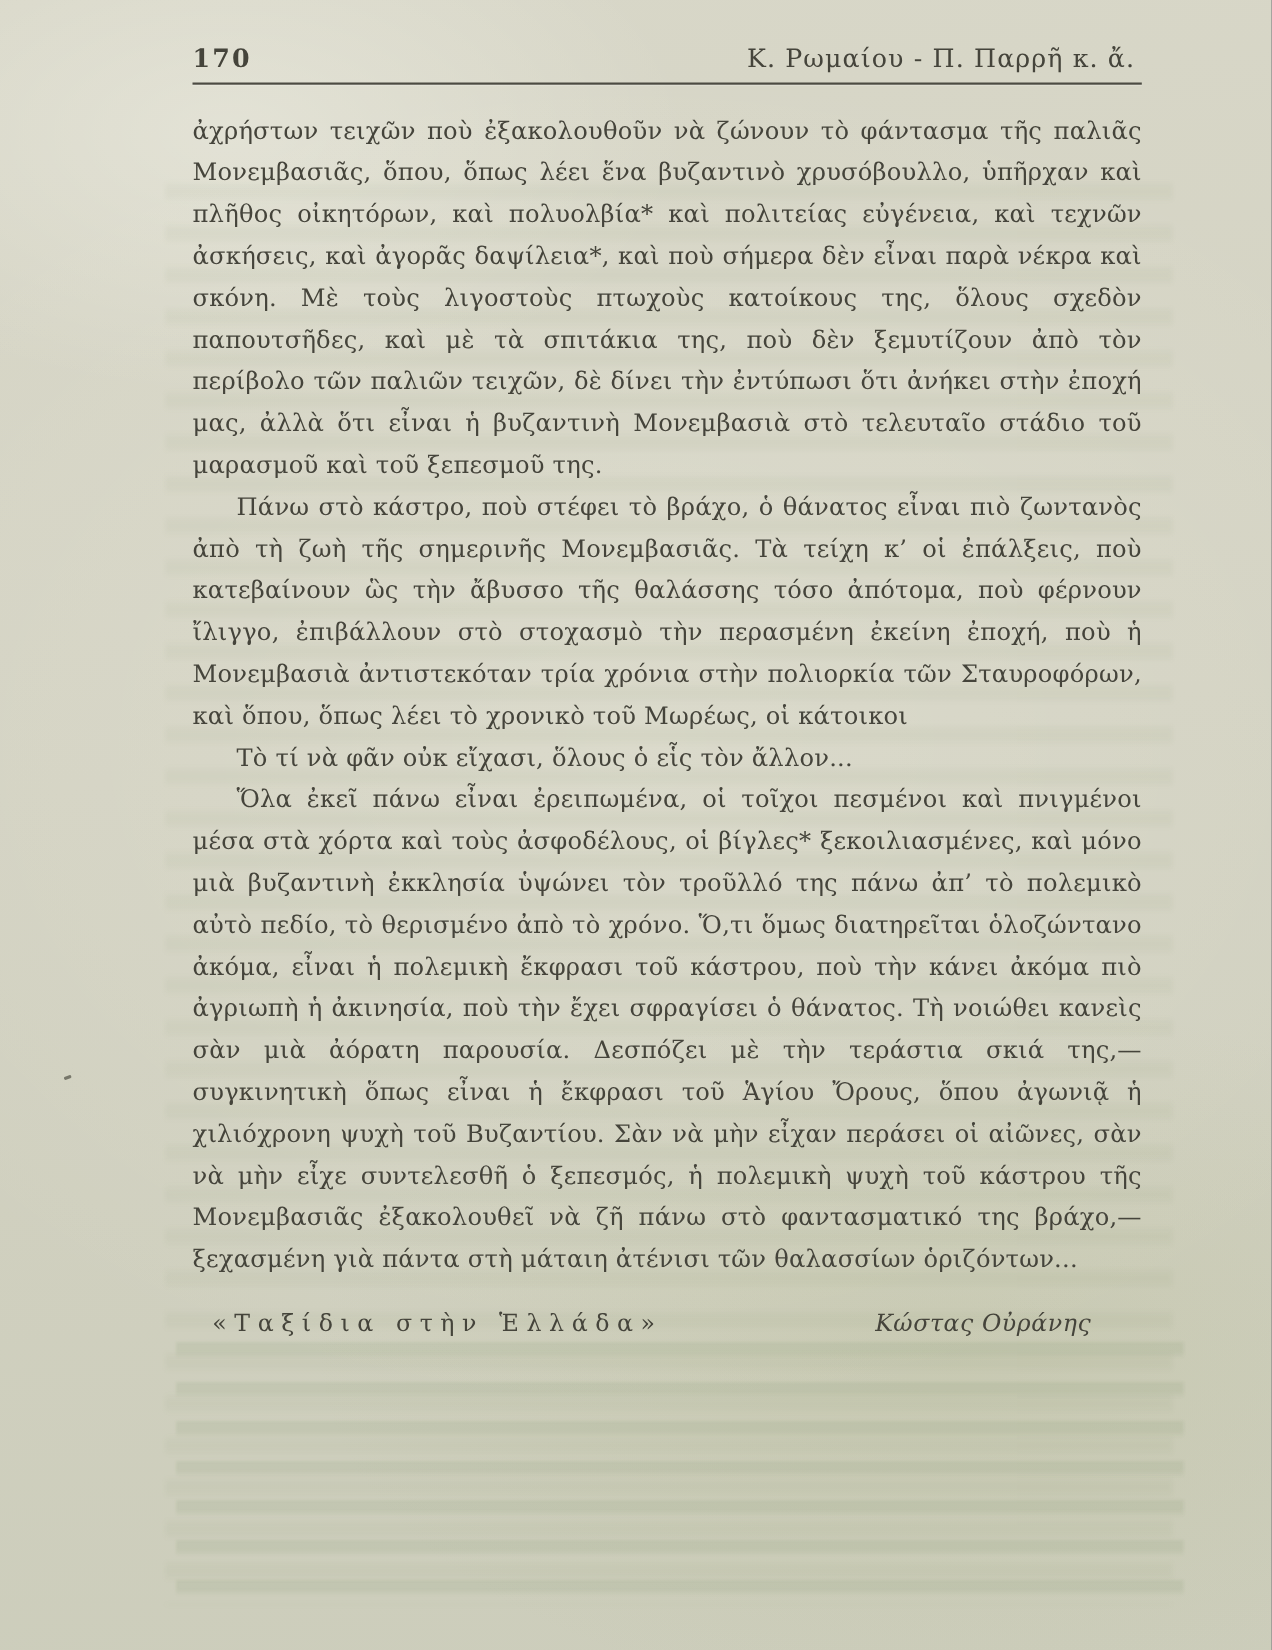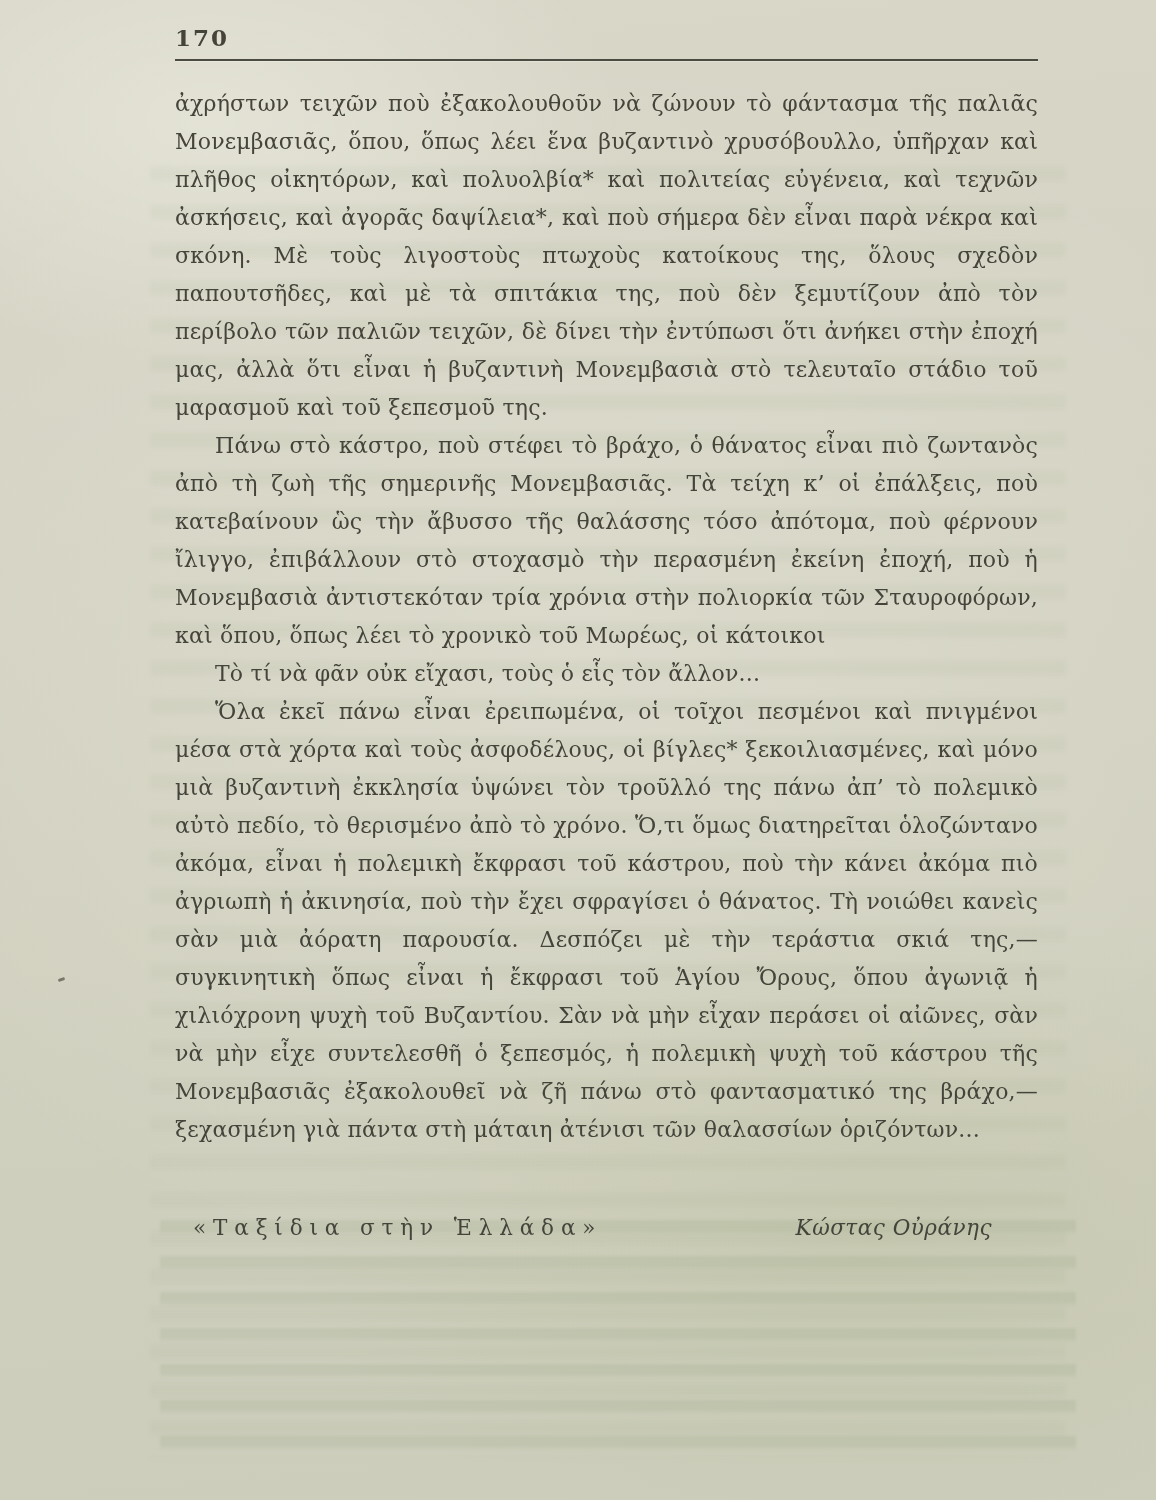--- a/index.html
+++ b/index.html
@@ -54,21 +54,21 @@
       transparent 36px
     );
     filter: blur(1.5px);
     opacity: 0.75;
     pointer-events: none;
   }
 
   .inner {
     position: relative;
     z-index: 2;
-    padding: 24px 118px 0 175px;
+    padding: 40px 118px 0 175px;
     box-sizing: border-box;
   }
 
   .pagehead {
     display: flex;
     justify-content: space-between;
     align-items: baseline;
     font-size: 23px;
     letter-spacing: 1px;
   }
@@ -99,21 +99,20 @@
   .pagefoot {
     display: flex;
     justify-content: space-between;
     align-items: baseline;
     margin-top: 26px;
     font-size: 21.5px;
   }
   .source {
     letter-spacing: 0.32em;
     padding-left: 18px;
-    margin-top: 40px;
   }
   .author {
     font-style: italic;
     padding-right: 46px;
     letter-spacing: 0.5px;
   }
 
   .speck {
     position: absolute;
     left: 58px;
@@ -132,28 +131,29 @@
 <div class="page">
 
   <div class="ghost"></div>
   <div class="ghost-bottom"></div>
   <div class="speck"></div>
 
   <div class="inner">
 
     <header class="pagehead">
       <span class="pagenum">170</span>
+      <span class="runhead">Κ. Ρωμαίου - Π. Παρρῆ κ. ἄ.</span>
     </header>
 
     <div class="rule"></div>
 
     <main class="textblock">
         <p class="para plain">ἀχρήστων τειχῶν ποὺ ἐξακολουθοῦν νὰ ζώνουν τὸ φάντασμα τῆς παλιᾶς Μονεμβασιᾶς, ὅπου, ὅπως λέει ἕνα βυζαντινὸ χρυσόβουλλο, ὑπῆρχαν καὶ πλῆθος οἰκητόρων, καὶ πολυολβία* καὶ πολιτείας εὐγένεια, καὶ τεχνῶν ἀσκήσεις, καὶ ἀγορᾶς δαψίλεια*, καὶ ποὺ σήμερα δὲν εἶναι παρὰ νέκρα καὶ σκόνη. Μὲ τοὺς λιγοστοὺς πτωχοὺς κατοίκους της, ὅλους σχεδὸν παπουτσῆδες, καὶ μὲ τὰ σπιτάκια της, ποὺ δὲν ξεμυτίζουν ἀπὸ τὸν περίβολο τῶν παλιῶν τειχῶν, δὲ δίνει τὴν ἐντύπωσι ὅτι ἀνήκει στὴν ἐποχή μας, ἀλλὰ ὅτι εἶναι ἡ βυζαντινὴ Μονεμβασιὰ στὸ τελευταῖο στάδιο τοῦ μαρασμοῦ καὶ τοῦ ξεπεσμοῦ της.</p>
         <p class="para indent">Πάνω στὸ κάστρο, ποὺ στέφει τὸ βράχο, ὁ θάνατος εἶναι πιὸ ζωντανὸς ἀπὸ τὴ ζωὴ τῆς σημερινῆς Μονεμβασιᾶς. Τὰ τείχη κ’ οἱ ἐπάλξεις, ποὺ κατεβαίνουν ὣς τὴν ἄβυσσο τῆς θαλάσσης τόσο ἀπότομα, ποὺ φέρνουν ἴλιγγο, ἐπιβάλλουν στὸ στοχασμὸ τὴν περασμένη ἐκείνη ἐποχή, ποὺ ἡ Μονεμβασιὰ ἀντιστεκόταν τρία χρόνια στὴν πολιορκία τῶν Σταυροφόρων, καὶ ὅπου, ὅπως λέει τὸ χρονικὸ τοῦ Μωρέως, οἱ κάτοικοι</p>
-        <p class="para indent">Τὸ τί νὰ φᾶν οὐκ εἴχασι, τοὺς ὁ εἷς τὸν ἄλλον...</p>
+        <p class="para indent">Τὸ τί νὰ φᾶν οὐκ εἴχασι, ὅλους ὁ εἷς τὸν ἄλλον...</p>
         <p class="para indent">Ὅλα ἐκεῖ πάνω εἶναι ἐρειπωμένα, οἱ τοῖχοι πεσμένοι καὶ πνιγμένοι μέσα στὰ χόρτα καὶ τοὺς ἀσφοδέλους, οἱ βίγλες* ξεκοιλιασμένες, καὶ μόνο μιὰ βυζαντινὴ ἐκκλησία ὑψώνει τὸν τροῦλλό της πάνω ἀπ’ τὸ πολεμικὸ αὐτὸ πεδίο, τὸ θερισμένο ἀπὸ τὸ χρόνο. Ὅ,τι ὅμως διατηρεῖται ὁλοζώντανο ἀκόμα, εἶναι ἡ πολεμικὴ ἔκφρασι τοῦ κάστρου, ποὺ τὴν κάνει ἀκόμα πιὸ ἀγριωπὴ ἡ ἀκινησία, ποὺ τὴν ἔχει σφραγίσει ὁ θάνατος. Τὴ νοιώθει κανεὶς σὰν μιὰ ἀόρατη παρουσία. Δεσπόζει μὲ τὴν τεράστια σκιά της,— συγκινητικὴ ὅπως εἶναι ἡ ἔκφρασι τοῦ Ἁγίου Ὄρους, ὅπου ἀγωνιᾷ ἡ χιλιόχρονη ψυχὴ τοῦ Βυζαντίου. Σὰν νὰ μὴν εἶχαν περάσει οἱ αἰῶνες, σὰν νὰ μὴν εἶχε συντελεσθῆ ὁ ξεπεσμός, ἡ πολεμικὴ ψυχὴ τοῦ κάστρου τῆς Μονεμβασιᾶς ἐξακολουθεῖ νὰ ζῆ πάνω στὸ φαντασματικό της βράχο,— ξεχασμένη γιὰ πάντα στὴ μάταιη ἀτένισι τῶν θαλασσίων ὁριζόντων...</p>
       </main>
 
     <footer class="pagefoot">
       <span class="source">«Ταξίδια στὴν Ἑλλάδα»</span>
       <span class="author">Κώστας Οὐράνης</span>
     </footer>
 
   </div>
 </div>

